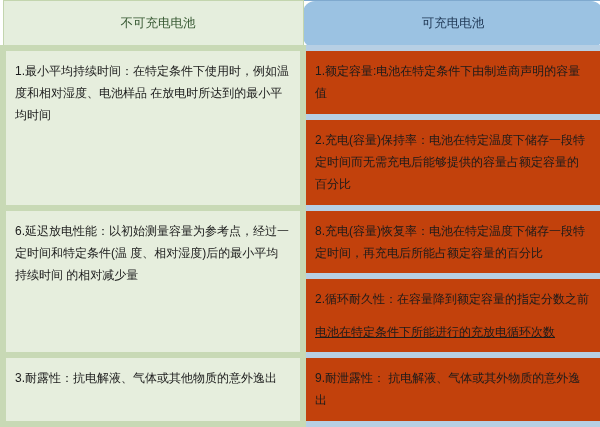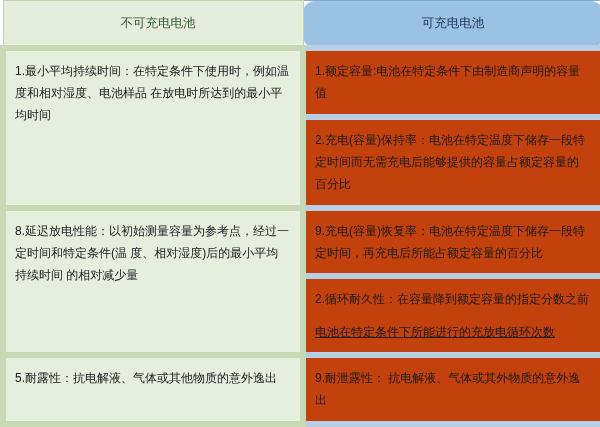--- a/index.html
+++ b/index.html
@@ -102,37 +102,37 @@
       </tr>
 
       <tr>
         <td class="cell right-cell">
           <span class="para">2.充电(容量)保持率：电池在特定温度下储存一段特定时间而无需充电后能够提供的容量占额定容量的百分比</span>
         </td>
       </tr>
 
       <tr>
         <td class="cell left-cell" rowspan="2">
-          <span class="para">8.延迟放电性能：以初始测量容量为参考点，经过一定时间和特定条件(温 度、相对湿度)后的最小平均持续时间 的相对减少量</span>
+          <span class="para">6.延迟放电性能：以初始测量容量为参考点，经过一定时间和特定条件(温 度、相对湿度)后的最小平均持续时间 的相对减少量</span>
         </td>
         <td class="cell right-cell">
-          <span class="para">9.充电(容量)恢复率：电池在特定温度下储存一段特定时间，再充电后所能占额定容量的百分比</span>
+          <span class="para">8.充电(容量)恢复率：电池在特定温度下储存一段特定时间，再充电后所能占额定容量的百分比</span>
         </td>
       </tr>
 
       <tr>
         <td class="cell right-cell">
           <span class="para">2.循环耐久性：在容量降到额定容量的指定分数之前</span>
           <span class="para">电池在特定条件下所能进行的充放电循环次数</span>
         </td>
       </tr>
 
       <tr>
         <td class="cell left-cell">
-          <span class="para">5.耐露性：抗电解液、气体或其他物质的意外逸出</span>
+          <span class="para">3.耐露性：抗电解液、气体或其他物质的意外逸出</span>
         </td>
         <td class="cell right-cell">
           <span class="para">9.耐泄露性： 抗电解液、气体或其外物质的意外逸出</span>
         </td>
       </tr>
     </tbody>
   </table>
 </div>
 
 </body></html>

